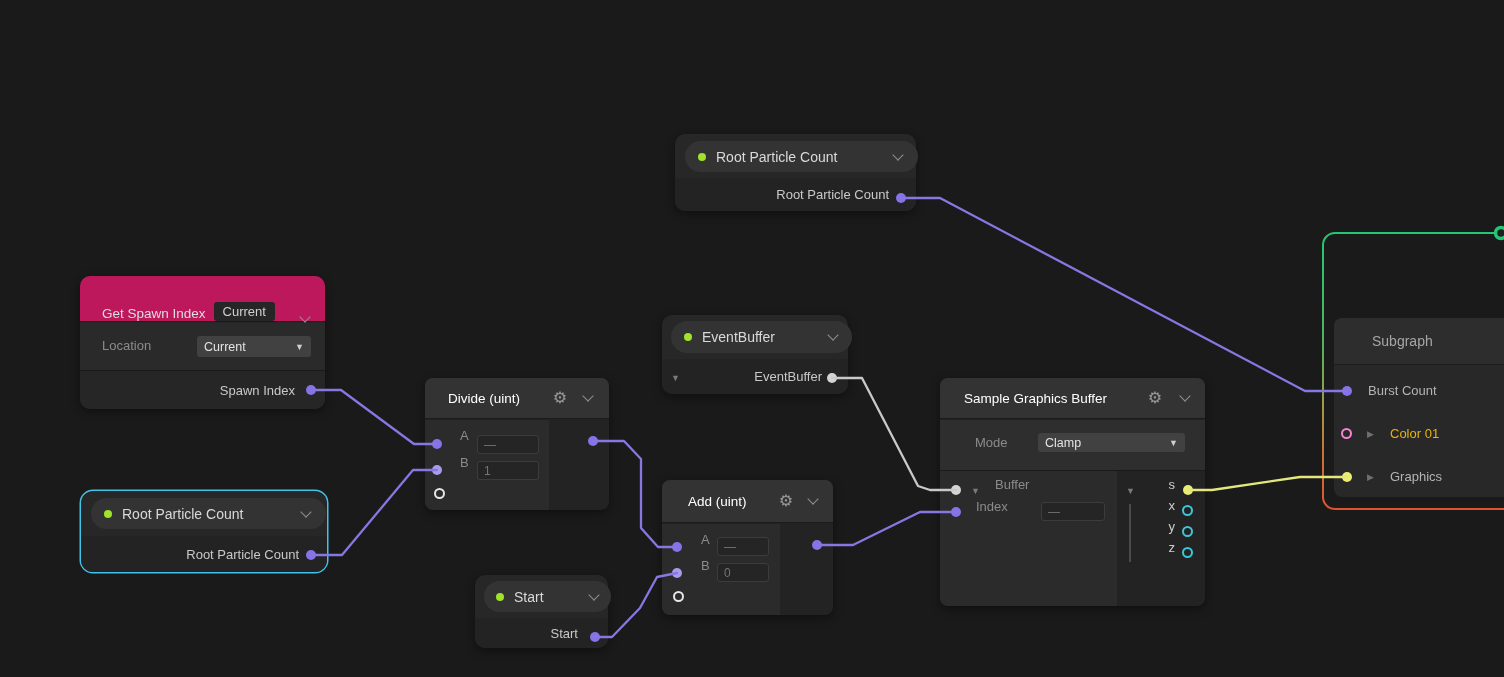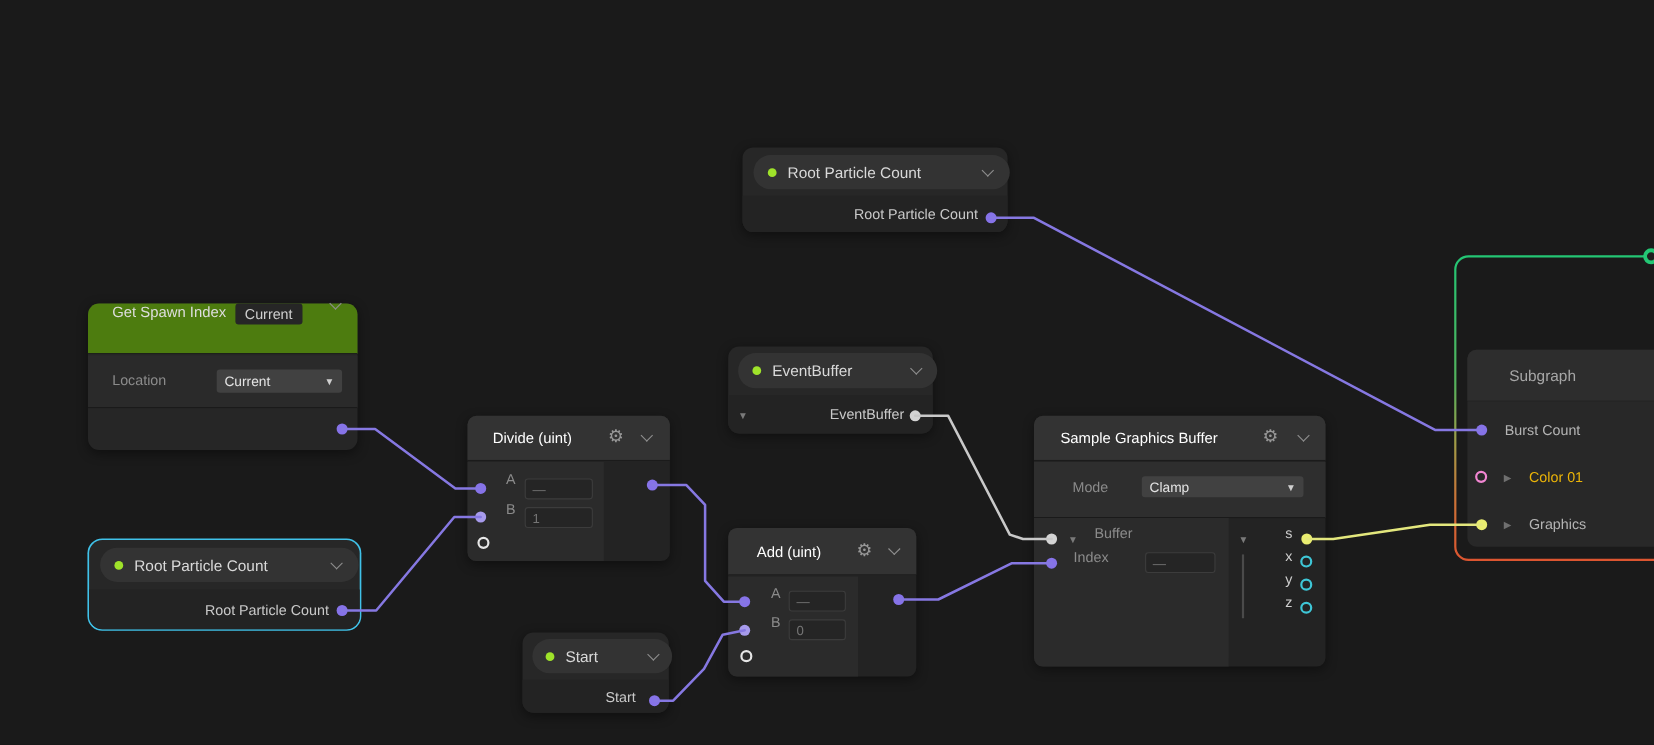--- a/index.html
+++ b/index.html
@@ -66,31 +66,34 @@
       <span class="title" style="margin-left:10px;">Root Particle Count</span>
       <span class="chev" style="margin-left:auto;margin-right:16px;"></span>
     </div>
     <div class="outrow" style="top:44px;height:33px;padding-right:27px;">
       <span class="lbl">Root Particle Count</span>
     </div>
     <span class="port p-purple" style="right:10px;top:59px;"></span>
   </div>
 
   <div class="node" style="left:80px;top:276px;width:245px;height:133px;border-radius:10px;background:#262626;">
-    <div style="position:absolute;left:0;top:0;right:0;height:46px;background:#4d7c0f;border-radius:10px 10px 0 0;border-bottom:1px solid #1a1a1a;display:flex;align-items:flex-start;padding-left:22px;box-sizing:border-box;">
+    <div style="position:absolute;left:0;top:0;right:0;height:46px;background:#be185d;border-radius:10px 10px 0 0;border-bottom:1px solid #1a1a1a;display:flex;align-items:flex-end;padding-left:22px;box-sizing:border-box;">
       <span style="color:#dedede;font-size:13.5px;">Get Spawn Index</span>
       <span class="badge" style="margin-left:8px;">Current</span>
       <span class="chev" style="margin-left:auto;margin-right:16px;"></span>
     </div>
     <div style="position:absolute;left:0;top:47px;right:0;height:47px;background:#2a2a2a;border-bottom:1px solid #1a1a1a;">
       <span class="inlabel" style="left:22px;top:15px;">Location</span>
       <div class="dropdown" style="left:117px;top:13px;width:114px;height:21px;">
         <span>Current</span>
         <span class="arr">▼</span>
       </div>
+    </div>
+    <div class="outrow" style="top:95px;height:38px;padding-right:30px;background:#262626;">
+      <span class="lbl">Spawn Index</span>
     </div>
     <span class="port p-purple" style="right:9px;top:109px;"></span>
   </div>
 
   <div class="node" style="left:81px;top:491px;width:246px;height:81px;border-radius:12px;box-shadow:0 0 0 1.5px #40c2e9;">
     <div class="pill" style="left:10px;top:7px;width:222px;height:31px;padding-left:13px;">
       <span class="greendot"></span>
       <span class="title" style="margin-left:10px;">Root Particle Count</span>
       <span class="chev" style="margin-left:auto;margin-right:16px;"></span>
     </div>

